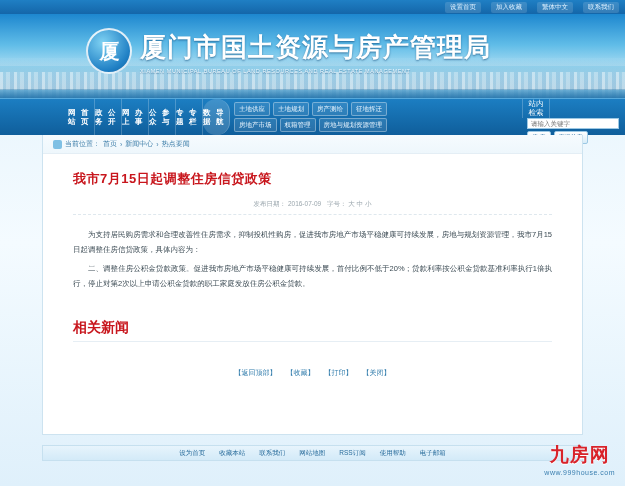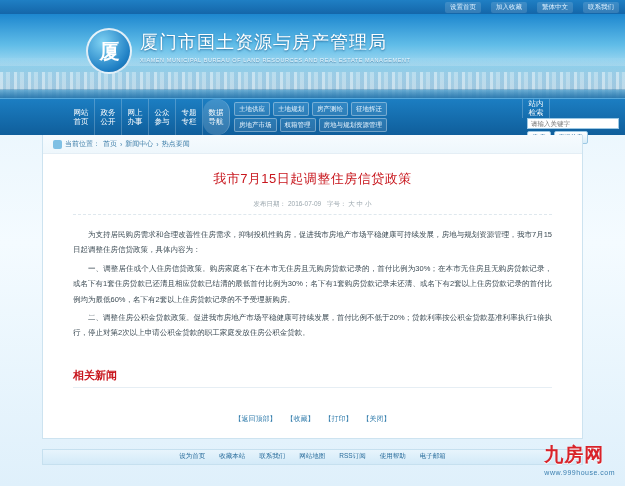--- a/index.html
+++ b/index.html
@@ -33,31 +33,31 @@
   .banner .city:after{content:"";position:absolute;left:0;bottom:0;width:100%;height:9px;
     background:linear-gradient(rgba(40,120,170,.35),rgba(30,100,150,.6));}
   .banner .water{position:absolute;left:0;bottom:0;width:100%;height:8px;
     background:linear-gradient(rgba(90,170,215,.6),rgba(40,120,175,.85));}
   .logo{position:absolute;left:86px;top:14px;width:46px;height:46px;border-radius:50%;
     background:radial-gradient(circle at 35% 30%,#7fd2f3,#1f7fc4 70%,#0f5e96);
     border:2px solid rgba(255,255,255,.85);box-sizing:border-box;
     display:flex;align-items:center;justify-content:center;}
   .logo .mark{color:#fff;font-size:20px;font-weight:bold;line-height:1;letter-spacing:-1px;}
   .btitle{position:absolute;left:140px;top:16px;}
-  .btitle .cn{color:#fff;font-size:18px;font-weight:normal;letter-spacing:1px;
+  .btitle .cn{color:#fff;font-size:26px;font-weight:bold;letter-spacing:1px;
     text-shadow:0 1px 2px rgba(0,60,110,.6);}
   .btitle .en{color:#eaf7ff;font-size:5.5px;letter-spacing:.6px;margin-top:3px;
     text-shadow:0 1px 1px rgba(0,60,110,.5);}
 
   
   .navwrap{position:relative;height:36px;background:linear-gradient(#1c7ec2,#0f5e9b);
     border-top:1px solid #57a9dc;display:flex;align-items:stretch;}
   .nav-main{display:flex;align-items:stretch;padding-left:68px;}
-  .nav-item{width:26px;display:flex;flex-direction:column;align-items:center;justify-content:center;
-    color:#fff;font-size:7.5px;line-height:1.25;border-right:1px solid rgba(255,255,255,.22);}
+  .nav-item{width:26px;display:flex;align-items:center;justify-content:center;
+    color:#fff;font-size:7.5px;line-height:1.25;border-right:1px solid rgba(255,255,255,.22);font-weight:bold;}
   .nav-item.sel{background:rgba(255,255,255,.16);border-radius:13px;}
   .nav-grid{display:flex;flex-direction:column;justify-content:center;gap:2px;padding-left:4px;}
   .nav-row{display:flex;gap:3px;}
   .nav-cell{color:#eaf6ff;font-size:6.5px;padding:1.5px 4px;border:1px solid rgba(255,255,255,.35);
     border-radius:2px;background:rgba(255,255,255,.10);white-space:nowrap;}
   .nav-right{margin-left:auto;display:flex;align-items:stretch;flex-direction:column;}
   .nav-sitesearch{width:26px;display:flex;flex-direction:column;align-items:center;justify-content:center;
     color:#fff;font-size:7.5px;line-height:1.25;border-left:1px solid rgba(255,255,255,.22);
     border-right:1px solid rgba(255,255,255,.22);}
   .searchbox{display:flex;flex-direction:column;justify-content:center;gap:2px;padding:0 6px 0 5px;}
@@ -70,42 +70,42 @@
   
   .content{position:relative;margin:0 42px;background:#fff;border:1px solid #cde3f0;
     border-top:none;min-height:300px;box-sizing:border-box;}
   .crumb{height:18px;display:flex;align-items:center;gap:3px;padding:0 10px;
     border-bottom:1px solid #e4eef5;color:#4a86ae;font-size:7px;
     background:linear-gradient(#f6fbfe,#eef7fc);}
   .crumb .home{width:9px;height:9px;border-radius:2px;background:#7fc0e4;display:inline-block;}
   .crumb a{color:#3c7da8;text-decoration:none;}
 
   .article{padding:16px 30px 6px;}
-  .art-title{text-align:center;color:#c8161d;font-size:13px;font-weight:normal;letter-spacing:.5px;}
+  .art-title{color:#c8161d;font-size:13px;font-weight:bold;letter-spacing:.5px;}
   .art-meta{text-align:center;color:#9aa6ad;font-size:6.5px;margin-top:12px;padding-bottom:5px;
     border-bottom:1px dashed #dfe8ee;}
   .art-meta b{font-weight:normal;}
   .art-meta .fs{margin-left:4px;}
   .art-body{margin-top:12px;color:#3c4b54;font-size:7.5px;line-height:2.05;text-align:justify;}
   .art-body p{margin:0 0 3px;text-indent:15px;}
 
   .related{margin:18px 30px 0;}
-  .related .hd{color:#c8161d;font-size:11px;font-weight:bold;}
+  .related .hd{color:#c8161d;font-size:14px;font-weight:bold;}
   .related .line{margin-top:4px;border-top:1px solid #e6eef4;}
 
   .art-actions{display:flex;justify-content:center;gap:10px;color:#2f7bab;font-size:7px;
     padding:26px 0 14px;}
   .art-actions span{cursor:pointer;}
 
   
   .footnav{margin:10px 42px 0;height:14px;display:flex;align-items:center;justify-content:center;
     gap:14px;background:linear-gradient(#e7f4fc,#d3eaf8);border:1px solid #c6e0ef;
     color:#2a6d9c;font-size:6.5px;}
 
-  .brand{position:absolute;right:10px;bottom:10px;text-align:left;}
+  .brand{position:absolute;right:10px;bottom:10px;text-align:center;}
   .brand .bcn{font-size:19px;font-weight:bold;color:#d8232a;letter-spacing:1px;
     text-shadow:0 1px 0 #fff;}
   .brand .burl{font-size:7px;color:#3a7fb0;letter-spacing:.5px;margin-top:1px;}
 </style>
 </head>
 <body>
 
 <div class="page">
 
   <div class="topbar">
@@ -202,21 +202,20 @@
       <div class="art-meta">
         <span>发布日期：</span>
         <b>2016-07-09</b>
         <span class="fs">字号：</span>
         <span>大</span>
         <span>中</span>
         <span>小</span>
       </div>
       <div class="art-body">
         <p>为支持居民购房需求和合理改善性住房需求，抑制投机性购房，促进我市房地产市场平稳健康可持续发展，房地与规划资源管理，我市7月15日起调整住房信贷政策，具体内容为：</p>
-        <p>一、调整居住或个人住房信贷政策。购房家庭名下在本市无住房且无购房贷款记录的，首付比例为30%；在本市无住房且无购房贷款记录，或名下有1套住房贷款已还清且相应贷款已结清的最低首付比例为30%；名下有1套购房贷款记录未还清、或名下有2套以上住房贷款记录的首付比例均为最低60%，名下有2套以上住房贷款记录的不予受理新购房。</p>
         <p>二、调整住房公积金贷款政策。促进我市房地产市场平稳健康可持续发展，首付比例不低于20%；贷款利率按公积金贷款基准利率执行1倍执行，停止对第2次以上申请公积金贷款的职工家庭发放住房公积金贷款。</p>
       </div>
     </div>
 
     <div class="related">
       <div class="hd">相关新闻</div>
       <div class="line"></div>
     </div>
 
     <div class="art-actions">

